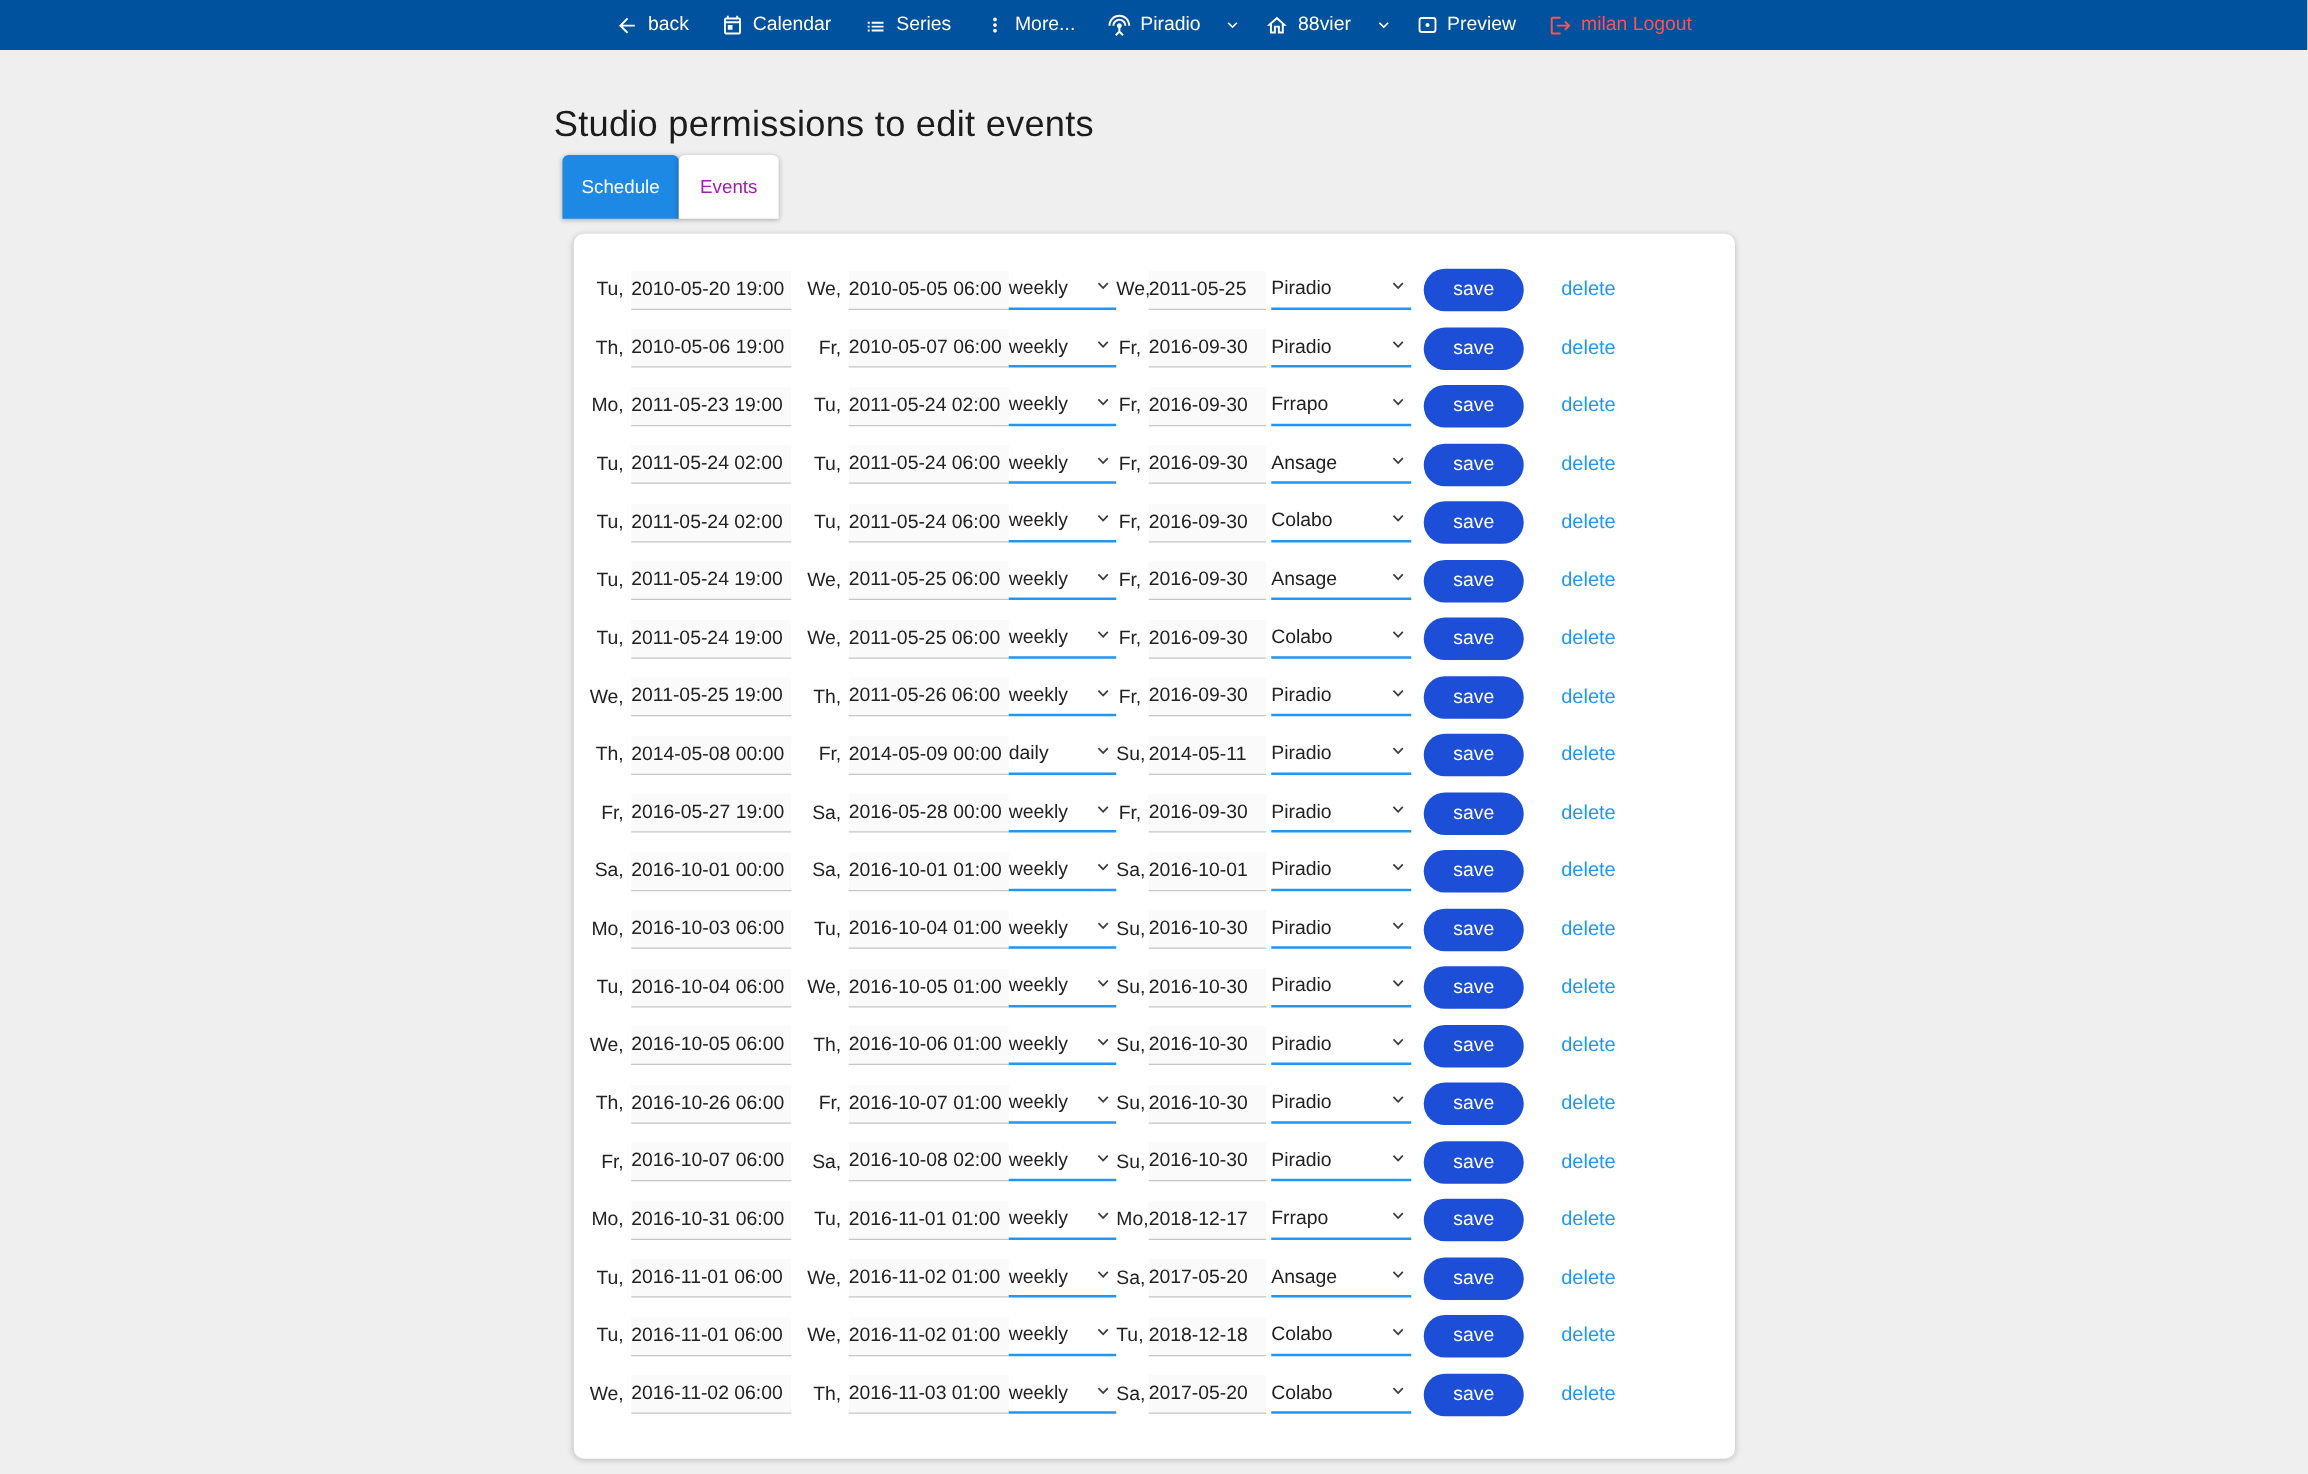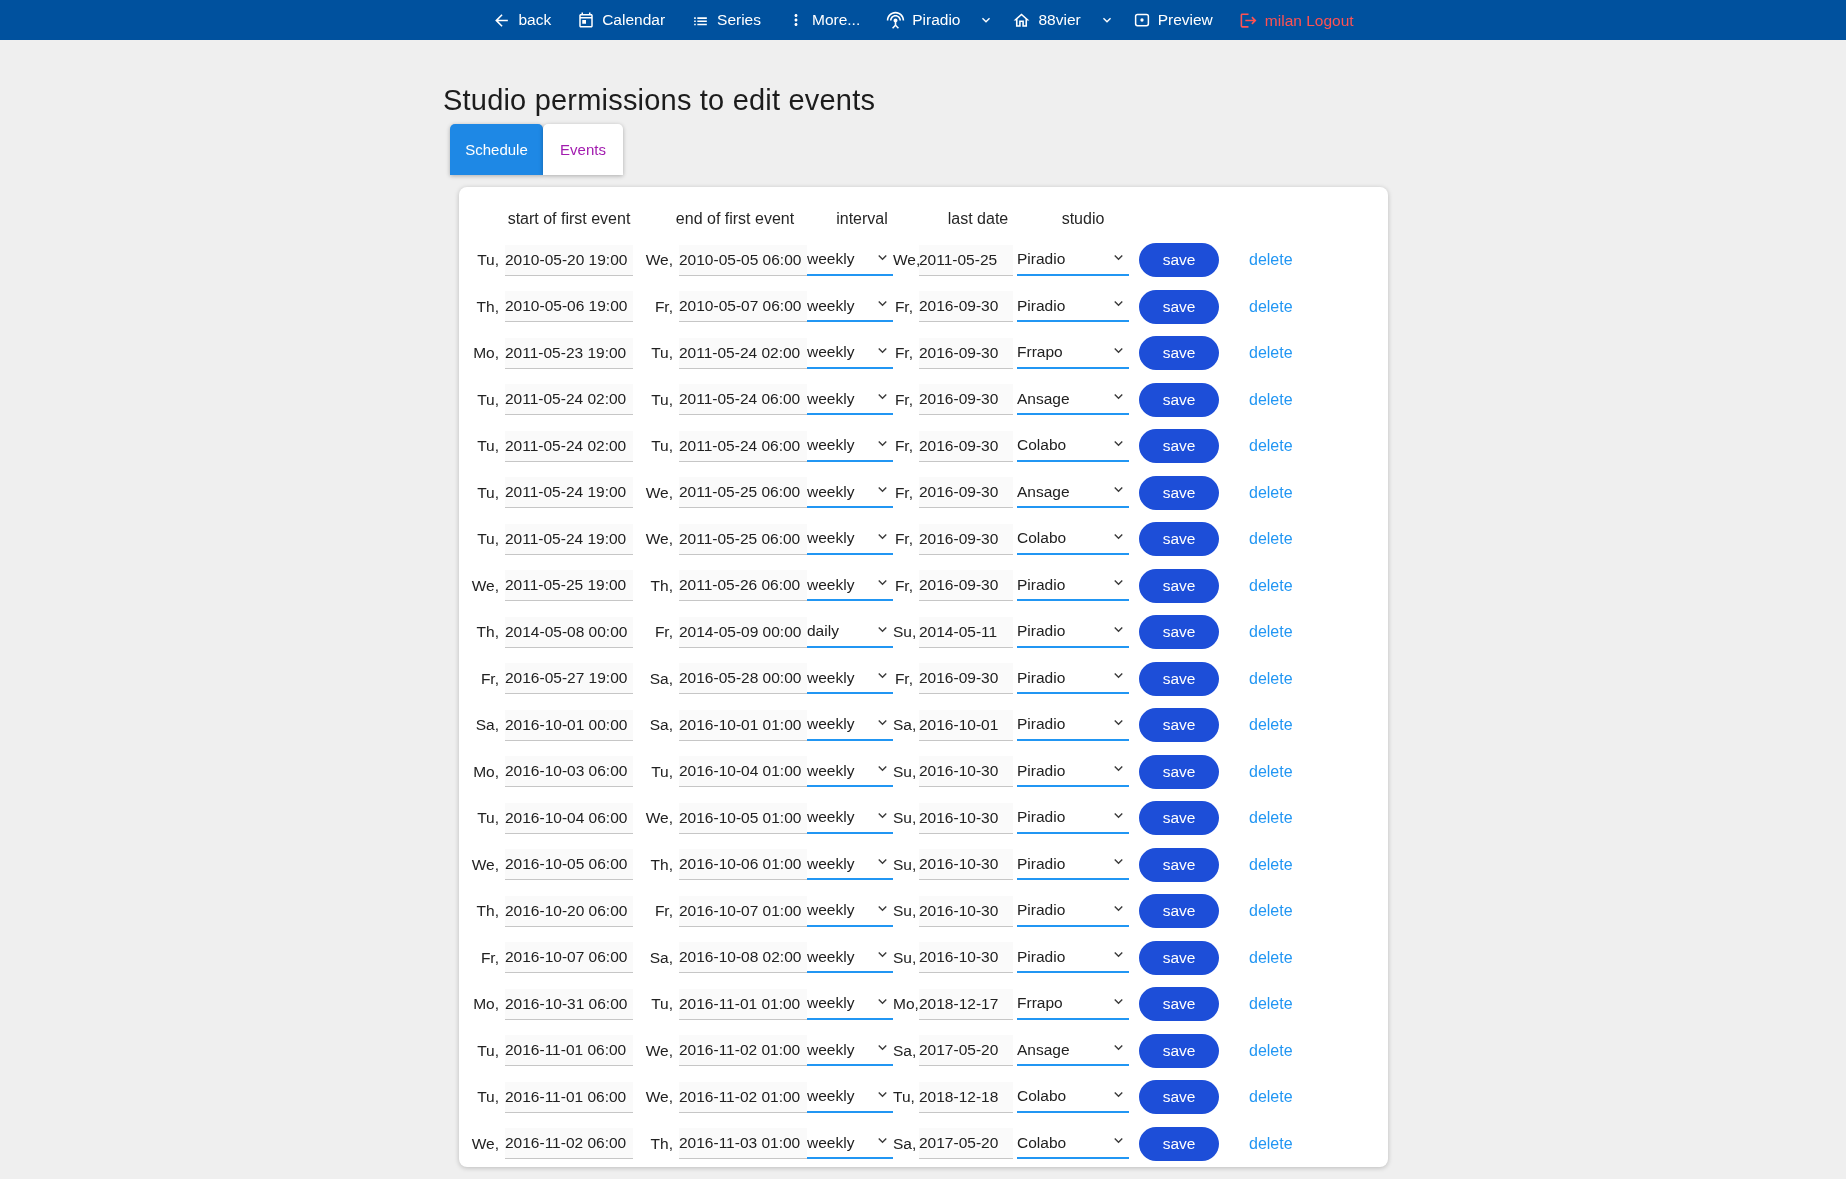--- a/index.html
+++ b/index.html
@@ -10,21 +10,21 @@
     color:#212121;
   }
   
   .topnav{
     height:40px;background:#00519E;display:flex;align-items:center;
     justify-content:center;gap:26px;color:#fff;font-size:15.5px;
   }
   .nav-item{display:flex;align-items:center;gap:7px;cursor:pointer;white-space:nowrap;}
   .nav-item svg{display:block;}
   .nav-chevron{margin:0 -8px;display:flex;align-items:center;cursor:pointer;}
-  .nav-logout{color:#FF5252;align-items:flex-end;}
+  .nav-logout{color:#FF5252;}
   
   .page-title{
     margin:44px 0 0 443px;font-size:29px;font-weight:500;color:#1c1c1c;
     letter-spacing:.2px;
   }
   .tabs{display:flex;margin:7px 0 0 450px;height:51px;position:relative;z-index:2;}
   .tab{
     display:flex;align-items:center;justify-content:center;
     font-size:15px;cursor:pointer;border-radius:5px 5px 0 0;
     box-shadow:0 1px 4px rgba(0,0,0,.28);
@@ -152,31 +152,20 @@
 </div>
 
 <div class="page-title">Studio permissions to edit events</div>
 
 <div class="tabs">
   <div class="tab tab-active">Schedule</div>
   <div class="tab tab-inactive">Events</div>
 </div>
 
 <div class="card">
-  <div class="thead">
-    <span class="sp46"></span>
-    <span class="th w128">start of first event</span>
-    <span class="sp8"></span>
-      <span class="sp30"></span>
-    <span class="th w128">end of first event</span>
-    <span class="th w86 shift">interval</span>
-    <span class="sp26"></span>
-    <span class="th w94 shift">last date</span>
-    <span class="th w116 shift">studio</span>
-  </div>
 
   <div class="rows">
   <div class="trow">
     <span class="day-prefix dp1">Tu,</span>
     <div class="field f-start">2010-05-20 19:00</div>
     <span class="day-prefix dp2">We,</span>
     <div class="field f-end">2010-05-05 06:00</div>
     <div class="sel sel-interval">
       <span>weekly</span>
       <span><svg width="17" height="17" viewBox="0 0 24 24" fill="#3c3c3c">
@@ -489,21 +478,21 @@
       <span><svg width="17" height="17" viewBox="0 0 24 24" fill="#3c3c3c">
               <path d="M7.41 8.59 12 13.17l4.59-4.58L18 10l-6 6-6-6 1.41-1.41z"></path>
             </svg></span>
     </div>
     <button class="save-btn">save</button>
     <span class="delete-link">delete</span>
   </div>
 
   <div class="trow">
     <span class="day-prefix dp1">Th,</span>
-    <div class="field f-start">2016-10-20 06:00</div>
+    <div class="field f-start">2016-10-26 06:00</div>
     <span class="day-prefix dp2">Fr,</span>
     <div class="field f-end">2016-10-07 01:00</div>
     <div class="sel sel-interval">
       <span>weekly</span>
       <span><svg width="17" height="17" viewBox="0 0 24 24" fill="#3c3c3c">
               <path d="M7.41 8.59 12 13.17l4.59-4.58L18 10l-6 6-6-6 1.41-1.41z"></path>
             </svg></span>
     </div>
     <span class="day-prefix dp3">Su,</span>
     <div class="field f-last">2016-10-30</div>

